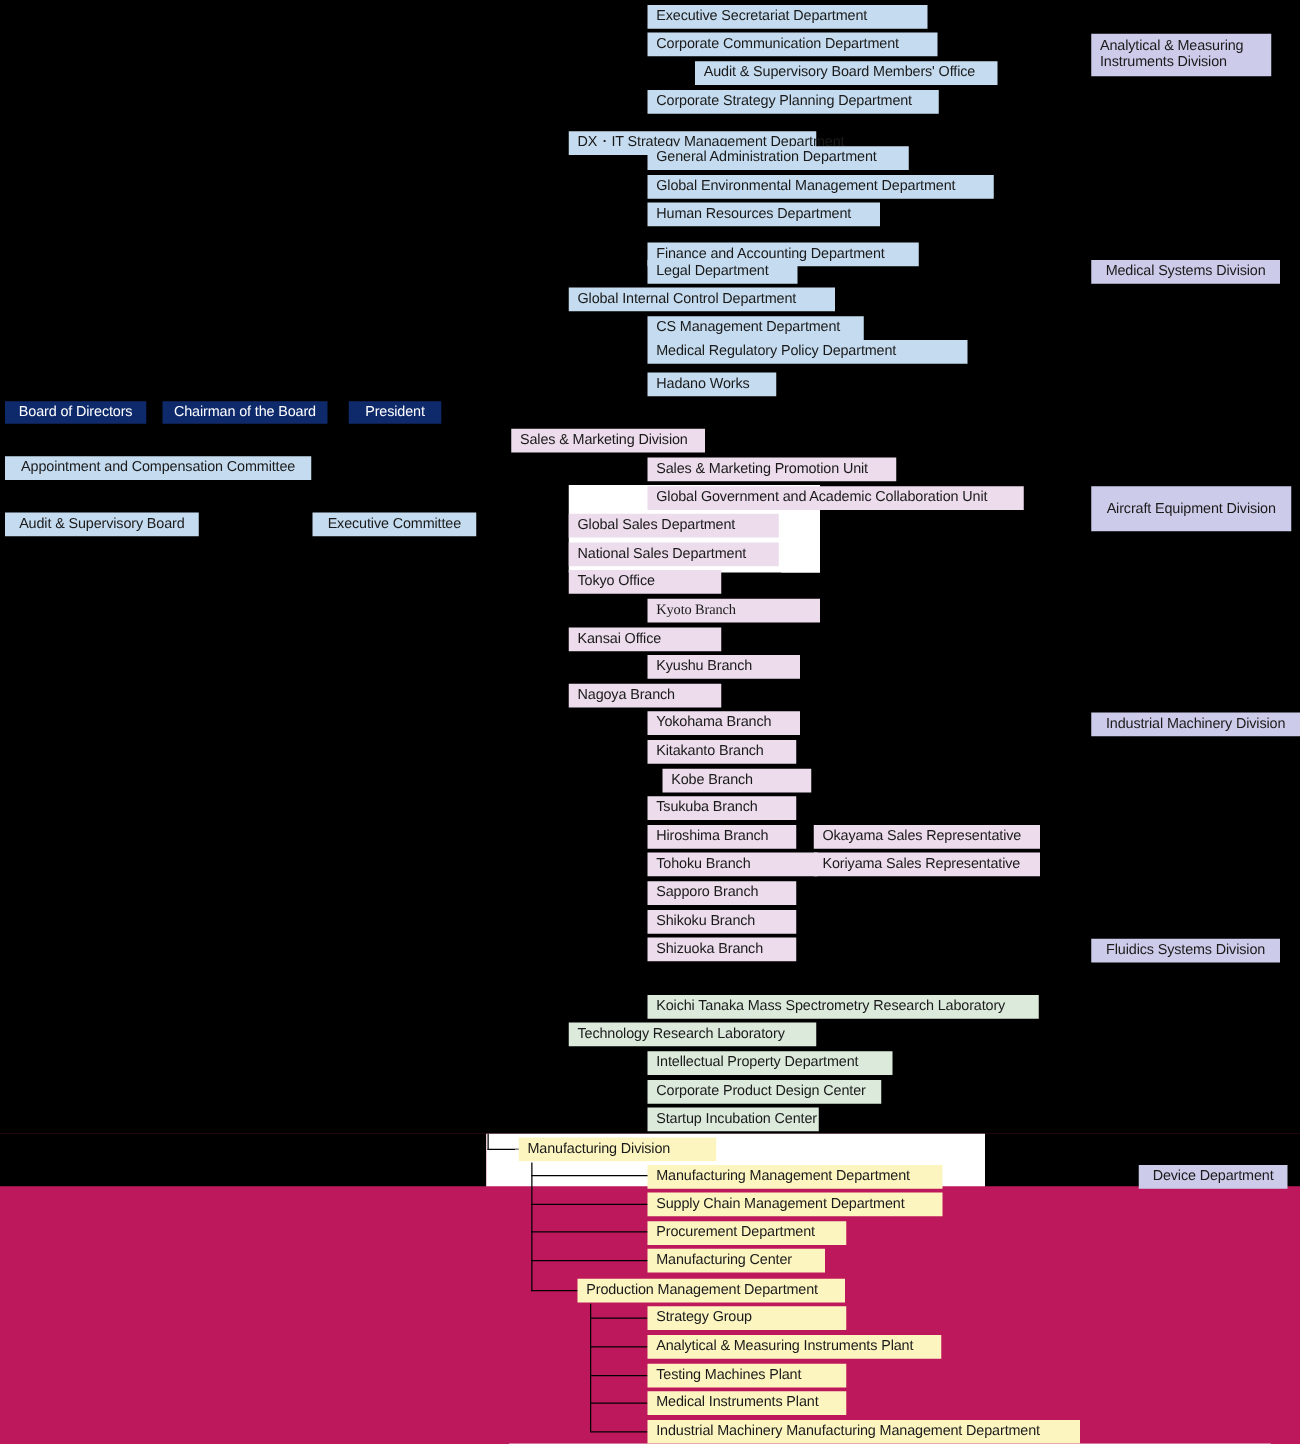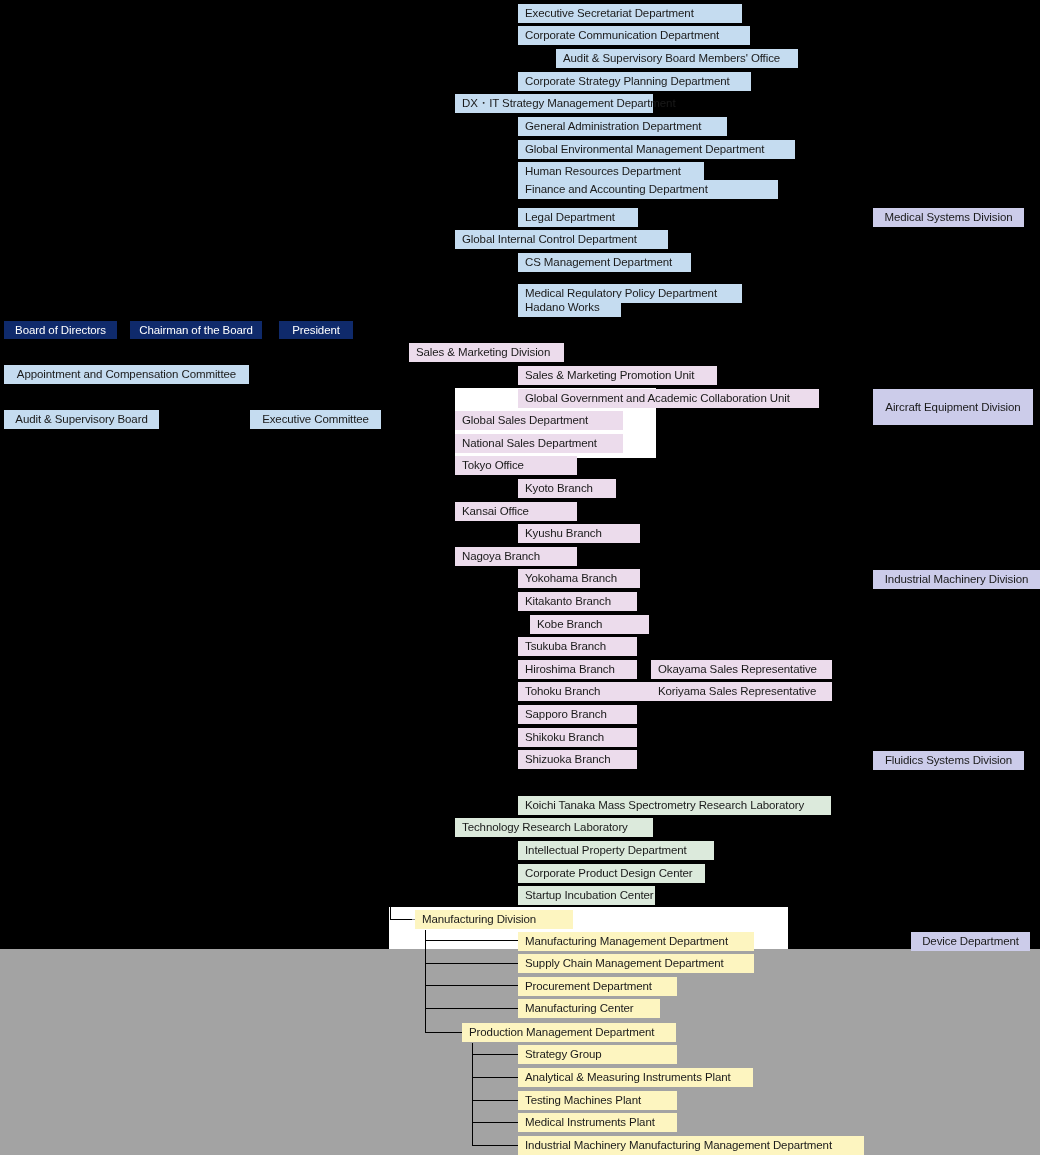--- a/index.html
+++ b/index.html
@@ -2,21 +2,21 @@
 <html><head>
 <meta charset="utf-8">
 <title>Organization Chart</title>
 <style>
   html,body{margin:0;padding:0;background:#ffffff;}
   body{font-family:"Liberation Sans","DejaVu Sans",sans-serif;}
   #chart{
     position:relative;
     width:1040px;height:1155px;
     overflow:hidden;
-    background:#a3a3a3;
+    background:#be185d;
   }
   
   .plate{position:absolute;}
   .plate-black{background:#000000;}
   .plate-white{background:#ffffff;}
 
   
   .node{
     position:absolute;
     box-sizing:border-box;
@@ -55,51 +55,52 @@
   <div class="plate plate-black" style="left:788px;top:907px;width:252px;height:42px;"></div>
   <div class="plate plate-white" style="left:389px;top:907px;width:399px;height:42px;"></div>
 
   <div class="plate plate-white" style="left:455px;top:388px;width:201px;height:70px;"></div>
   <div class="plate plate-white" style="left:625px;top:424px;width:31px;height:34px;"></div>
 
   <div class="node c-lblue" style="left:518px;top:4px;width:224px;height:19px;">Executive Secretariat Department</div>
   <div class="node c-lblue" style="left:518px;top:26px;width:232px;height:19px;">Corporate Communication Department</div>
   <div class="node c-lblue" style="left:556px;top:49px;width:242px;height:19px;">Audit &amp; Supervisory Board Members' Office</div>
   <div class="node c-lblue" style="left:518px;top:72px;width:233px;height:19px;">Corporate Strategy Planning Department</div>
-  <div class="node c-lblue" style="left:455px;top:94px;width:198px;height:19px;">DX・IT Strategy Management Department</div>
+  <div class="node c-lblue" style="left:455px;top:105px;width:198px;height:19px;">DX・IT Strategy Management Department</div>
   <div class="node c-lblue" style="left:518px;top:117px;width:209px;height:19px;">General Administration Department</div>
   <div class="node c-lblue" style="left:518px;top:140px;width:277px;height:19px;">Global Environmental Management Department</div>
   <div class="node c-lblue" style="left:518px;top:162px;width:186px;height:19px;">Human Resources Department</div>
-  <div class="node c-lblue" style="left:518px;top:180px;width:260px;height:19px;">Finance and Accounting Department</div>
+  <div class="node c-lblue" style="left:518px;top:194px;width:217px;height:19px;">Finance and Accounting Department</div>
   <div class="node c-lblue" style="left:518px;top:208px;width:120px;height:19px;">Legal Department</div>
   <div class="node c-lblue" style="left:455px;top:230px;width:213px;height:19px;">Global Internal Control Department</div>
   <div class="node c-lblue" style="left:518px;top:253px;width:173px;height:19px;">CS Management Department</div>
-  <div class="node c-lblue" style="left:518px;top:284px;width:224px;height:19px;">Medical Regulatory Policy Department</div>
+  <div class="node c-lblue" style="left:518px;top:272px;width:256px;height:19px;">Medical Regulatory Policy Department</div>
   <div class="node c-lblue" style="left:518px;top:298px;width:103px;height:19px;">Hadano Works</div>
 
+  <div class="node c-purple wrap" style="left:873px;top:27px;width:144px;height:34px;">Analytical &amp; Measuring Instruments Division</div>
   <div class="node c-purple" style="left:873px;top:208px;width:151px;height:19px;justify-content:center;">Medical Systems Division</div>
   <div class="node c-purple" style="left:873px;top:389px;width:160px;height:36px;justify-content:center;">Aircraft Equipment Division</div>
   <div class="node c-purple" style="left:873px;top:570px;width:167px;height:19px;justify-content:center;">Industrial Machinery Division</div>
   <div class="node c-purple" style="left:873px;top:751px;width:151px;height:19px;justify-content:center;">Fluidics Systems Division</div>
   <div class="node c-purple" style="left:911px;top:932px;width:119px;height:19px;justify-content:center;">Device Department</div>
 
   <div class="node c-navy" style="left:4px;top:321px;width:113px;height:18px;justify-content:center;">Board of Directors</div>
   <div class="node c-navy" style="left:130px;top:321px;width:132px;height:18px;justify-content:center;">Chairman of the Board</div>
   <div class="node c-navy" style="left:279px;top:321px;width:74px;height:18px;justify-content:center;">President</div>
   <div class="node c-lblue" style="left:4px;top:365px;width:245px;height:19px;justify-content:center;">Appointment and Compensation Committee</div>
   <div class="node c-lblue" style="left:4px;top:410px;width:155px;height:19px;justify-content:center;">Audit &amp; Supervisory Board</div>
   <div class="node c-lblue" style="left:250px;top:410px;width:131px;height:19px;justify-content:center;">Executive Committee</div>
 
   <div class="node c-pink" style="left:409px;top:343px;width:155px;height:19px;">Sales &amp; Marketing Division</div>
   <div class="node c-pink" style="left:518px;top:366px;width:199px;height:19px;">Sales &amp; Marketing Promotion Unit</div>
   <div class="node c-pink" style="left:518px;top:389px;width:301px;height:19px;">Global Government and Academic Collaboration Unit</div>
   <div class="node c-pink" style="left:455px;top:411px;width:168px;height:19px;">Global Sales Department</div>
   <div class="node c-pink" style="left:455px;top:434px;width:168px;height:19px;">National Sales Department</div>
   <div class="node c-pink" style="left:455px;top:456px;width:122px;height:19px;">Tokyo Office</div>
-  <div class="node c-pink" style="left:518px;top:479px;width:98px;height:19px;">Kyoto Branch</div>
+  <div class="node c-pink" style="left:518px;top:479px;width:138px;height:19px;font-family:Liberation Serif, serif;">Kyoto Branch</div>
   <div class="node c-pink" style="left:455px;top:502px;width:122px;height:19px;">Kansai Office</div>
   <div class="node c-pink" style="left:518px;top:524px;width:122px;height:19px;">Kyushu Branch</div>
   <div class="node c-pink" style="left:455px;top:547px;width:122px;height:19px;">Nagoya Branch</div>
   <div class="node c-pink" style="left:518px;top:569px;width:122px;height:19px;">Yokohama Branch</div>
   <div class="node c-pink" style="left:518px;top:592px;width:119px;height:19px;">Kitakanto Branch</div>
   <div class="node c-pink" style="left:518px;top:615px;width:119px;height:19px;margin-left:12px;">Kobe Branch</div>
   <div class="node c-pink" style="left:518px;top:637px;width:119px;height:19px;">Tsukuba Branch</div>
   <div class="node c-pink" style="left:518px;top:660px;width:119px;height:19px;">Hiroshima Branch</div>
   <div class="node c-pink" style="left:518px;top:682px;width:136px;height:19px;">Tohoku Branch</div>
   <div class="node c-pink" style="left:518px;top:705px;width:119px;height:19px;">Sapporo Branch</div>

